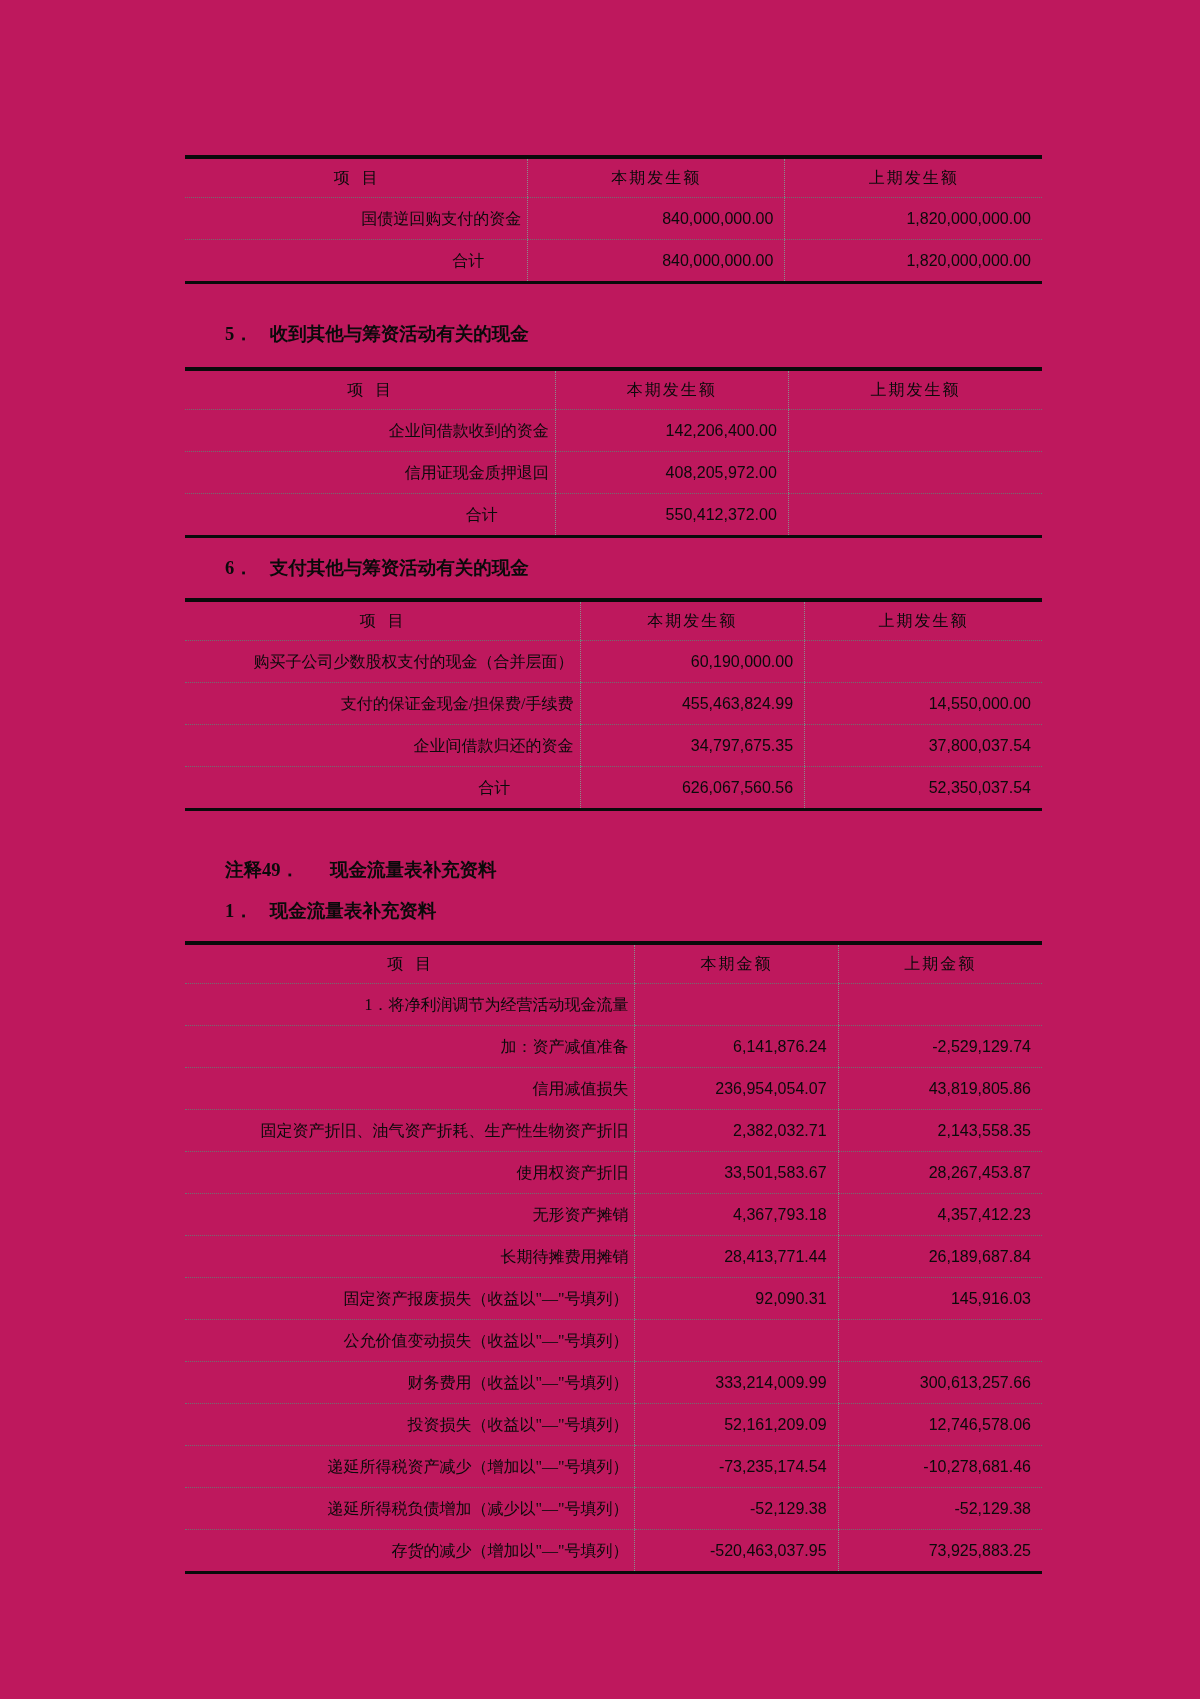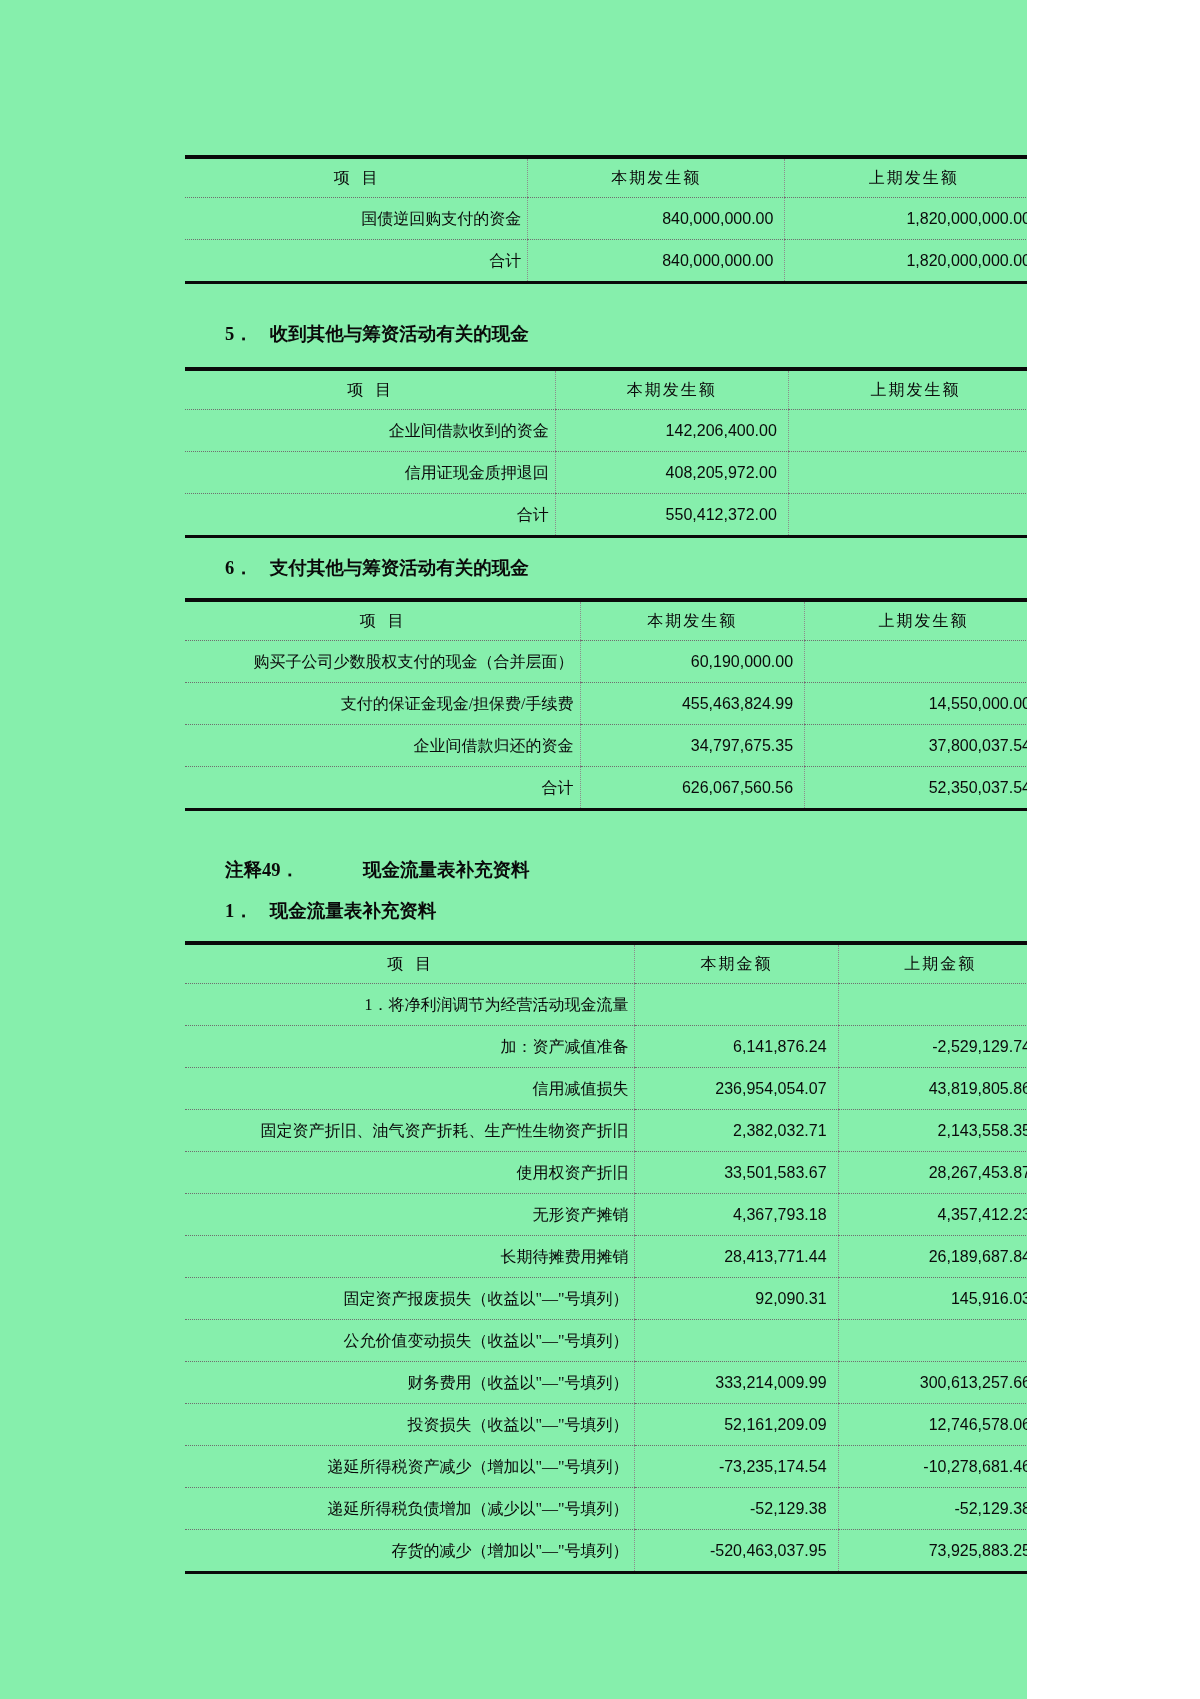--- a/index.html
+++ b/index.html
@@ -1,23 +1,22 @@
 <!DOCTYPE html>
 <html><head>
 <meta charset="utf-8">
 <style>
   html,body { margin:0; padding:0; background:#ffffff; }
   .page {
     position:relative;
-    width:1004px; height:1699px;
-    background:#86efac;
+    width:1200px; height:1699px;
+    background:#be185d;
     font-family:"Liberation Serif", serif;
     color:#0a0a0a;
     overflow:hidden;
-    padding-left:23px;
   }
   .content { position:absolute; left:185px; top:155px; width:857px; }
 
   table.fin {
     width:100%;
     border-collapse:collapse;
     table-layout:fixed;
     border-top:4px solid #0a0a0a;
     border-bottom:3px solid #0a0a0a;
   }
@@ -34,37 +33,37 @@
   table.fin td {
     font-size:16px;
     height:35px;
     border-bottom:1px dotted #6f6f6f;
     vertical-align:middle;
   }
   table.fin tr:last-child td { border-bottom:none; }
   table.fin th + th, table.fin td + td { border-left:1px dotted #8c8c8c; }
 
   .cell-label { text-align:right; padding:3px 6px 3px 9px; white-space:pre-line; line-height:1.35; }
-  .cell-total { text-align:right; padding-left:230px; }
+  .cell-total { text-align:center; padding-left:230px; }
   .cell-num {
     text-align:right; padding-right:11px;
     font-family:"Liberation Sans", sans-serif;
     font-size:15.5px;
   }
 
   .sec-heading {
     display:flex; align-items:baseline;
     margin-left:40px;
     font-weight:bold; font-size:18.5px; line-height:26px;
   }
   .sec-heading .num { margin-right:17px; }
   .h5 { margin-top:37px; margin-bottom:20px; }
   .h6 { margin-top:17px; margin-bottom:17px; }
   .note49 { margin-top:46px; }
-  .note49 .num { margin-right:64px; }
+  .note49 .num { margin-right:31px; }
   .sub1 { margin-top:15px; margin-bottom:17px; }
 </style>
 </head>
 <body>
 
 <div class="page">
   <div class="content">
 
     <table class="fin">
         <colgroup>

